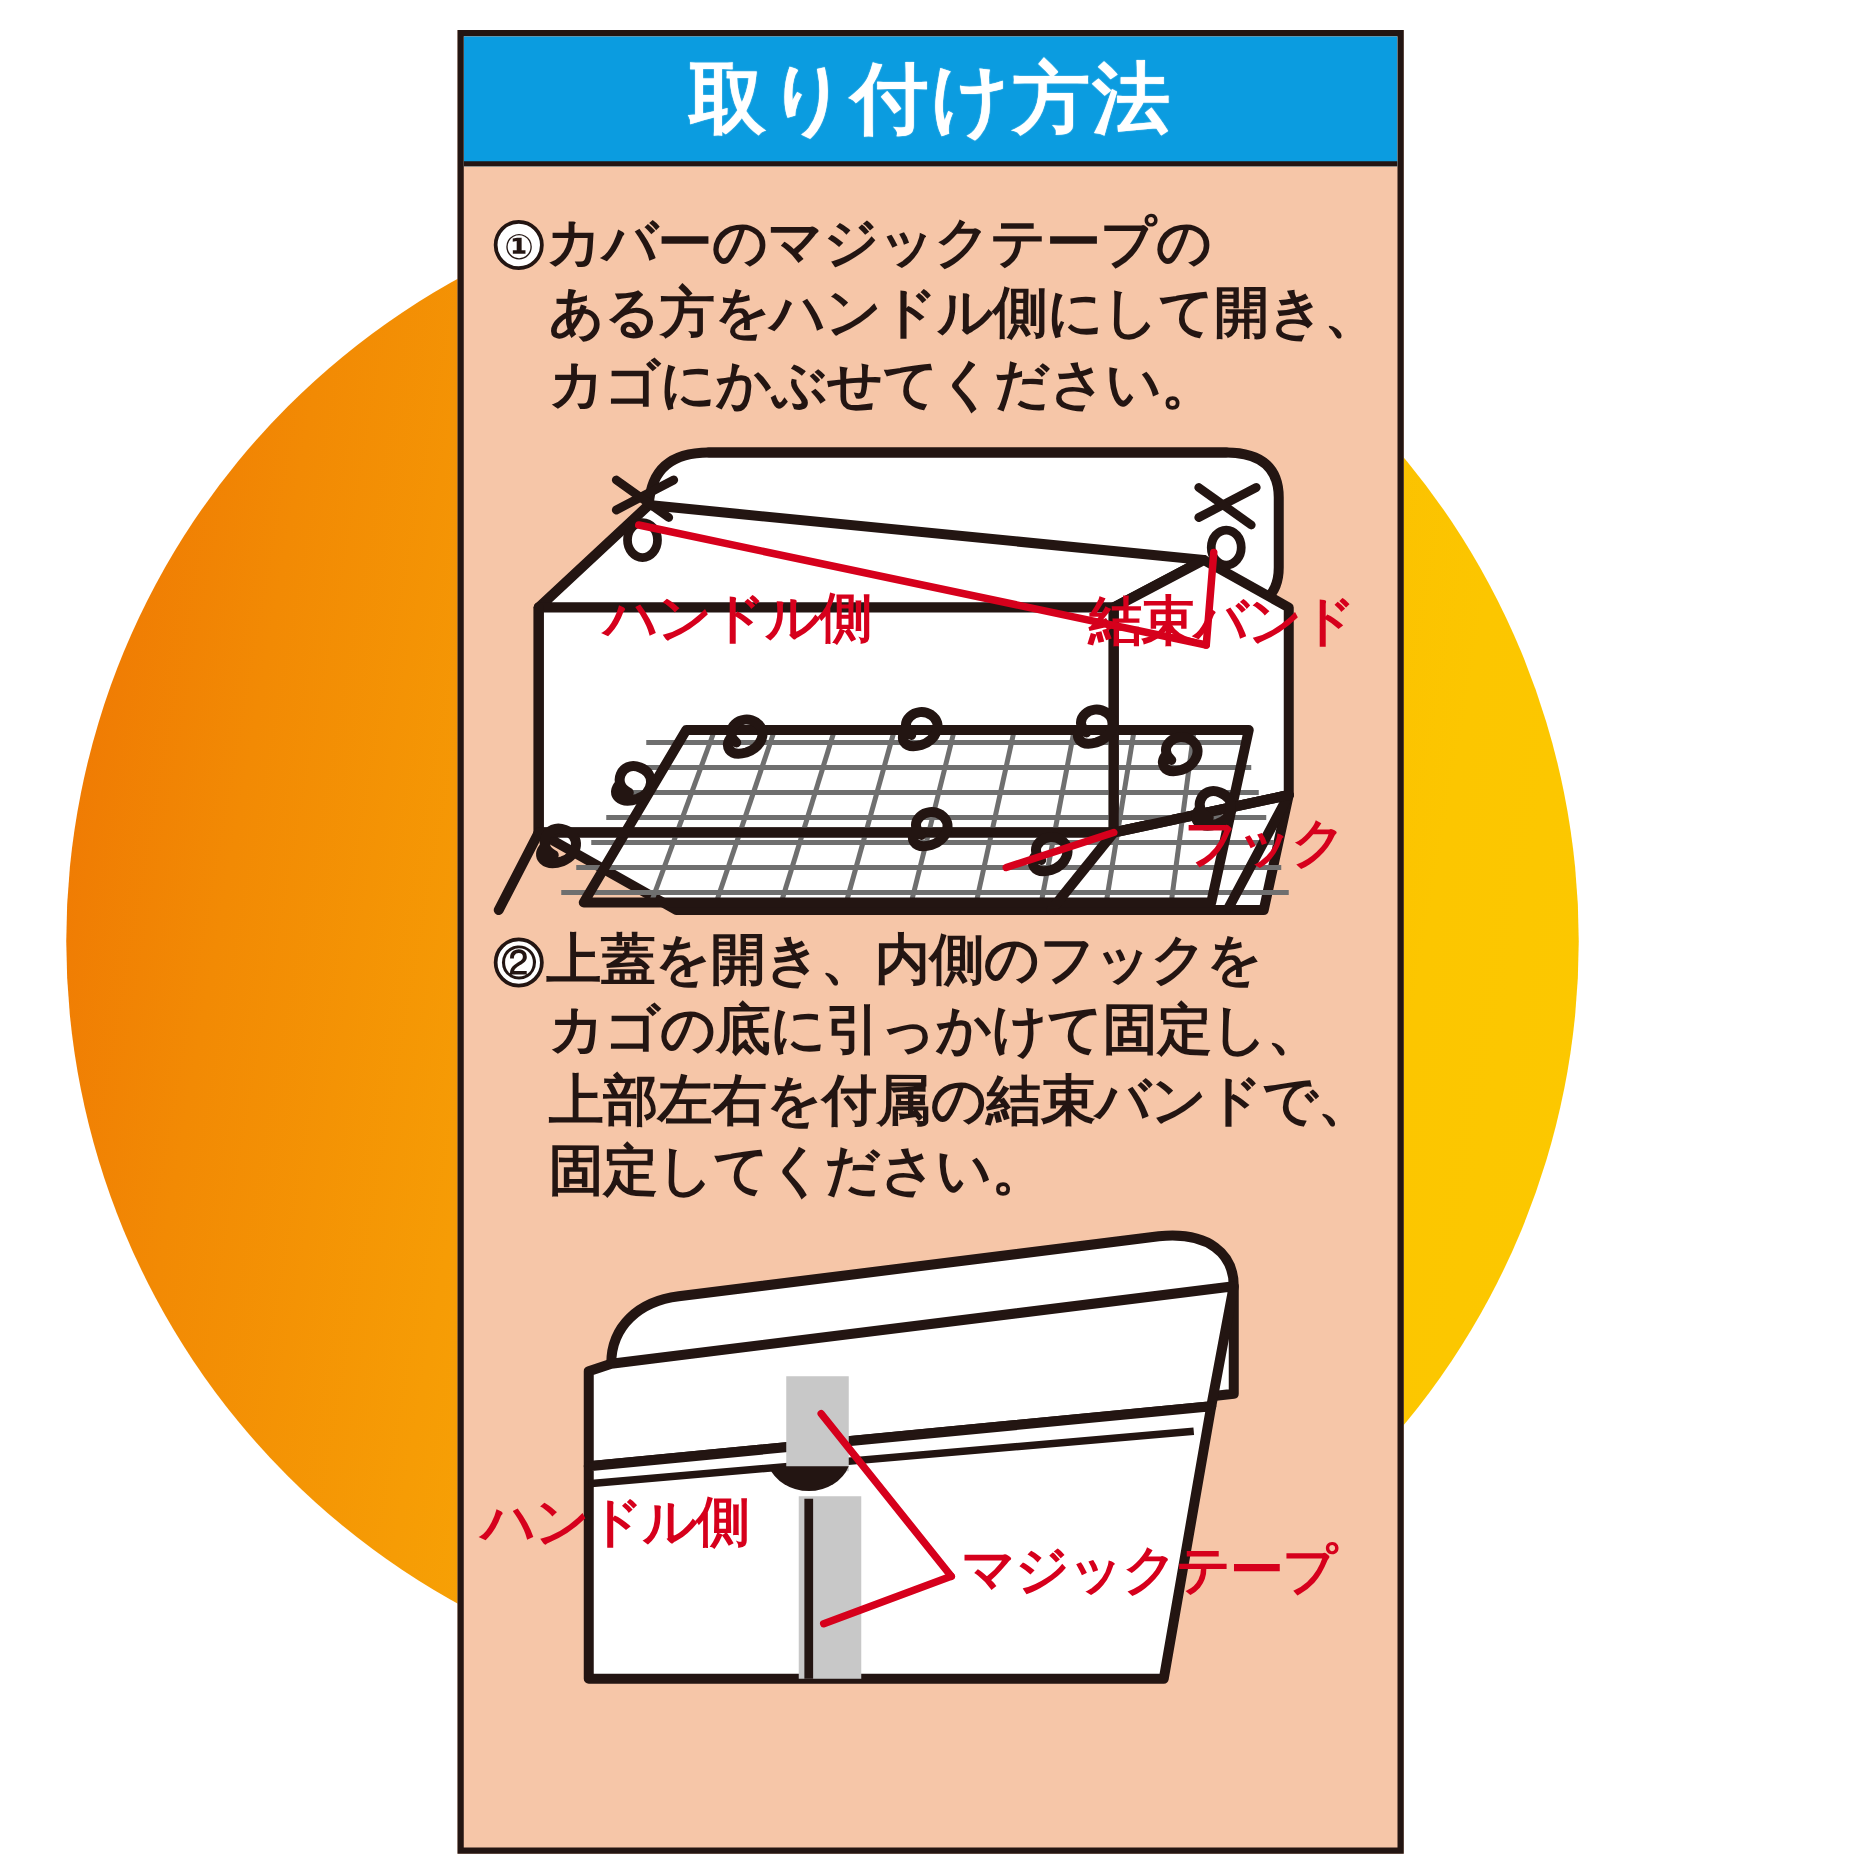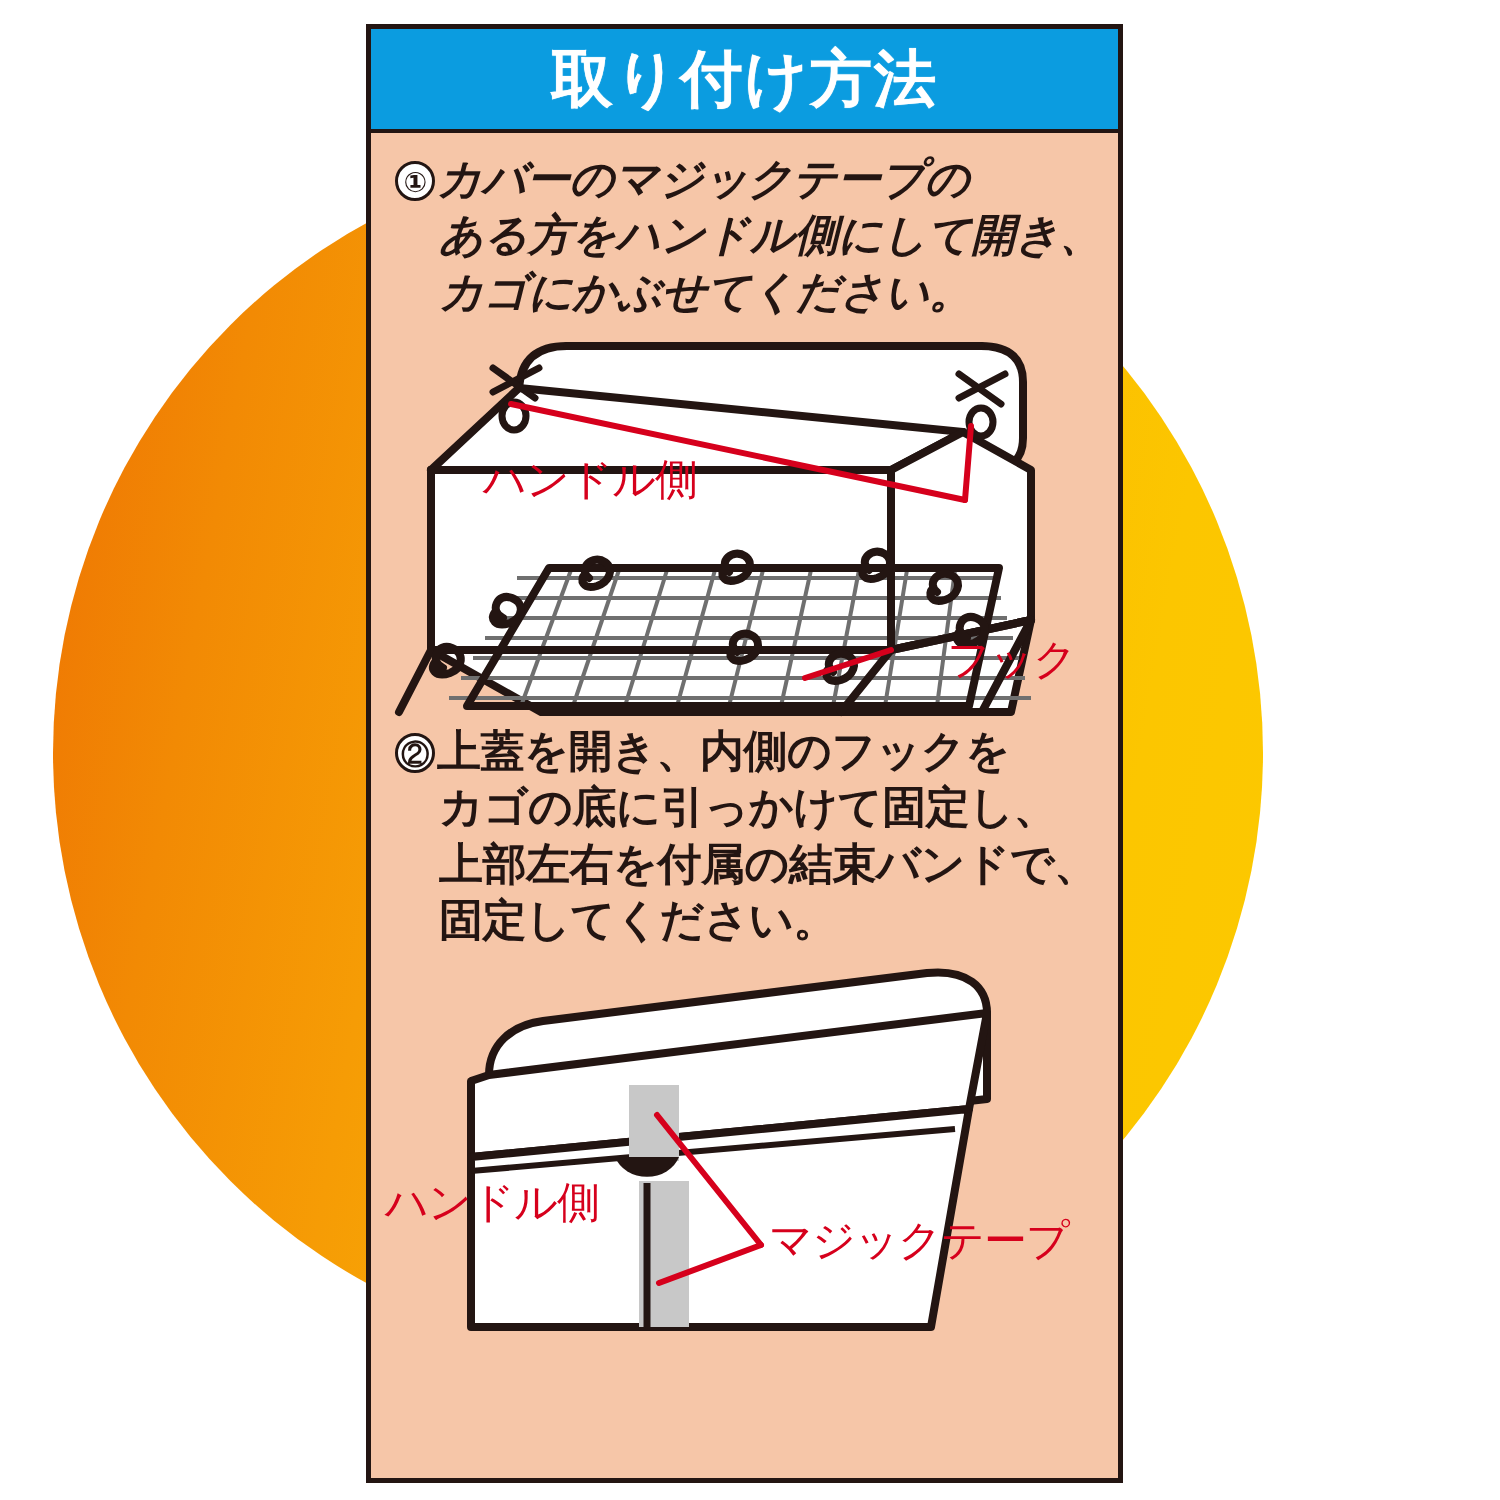--- a/index.html
+++ b/index.html
@@ -91,41 +91,41 @@
     box-sizing: border-box;
   }
   .fig-wrap {
     position: relative;
     width: 100%;
   }
   .redlabel {
     position: absolute;
     color: #D6001C;
     font-size: 43px;
-    font-weight: normal;
+    font-weight: bold;
     white-space: nowrap;
     line-height: 1;
     letter-spacing: -1px;
   }
   svg { display: block; }
 </style>
 </head>
 <body>
 
 <div id="stage">
 
   <div id="bg-circle"></div>
 
   <div id="panel">
 
     <div id="panel-header">
       <div id="panel-title">取り付け方法</div>
     </div>
 
-    <div class="step-block" style="padding-top:18px;font-style:italic;">
+    <div class="step-block" style="padding-top:34px;">
       <div class="step-line">
         <span class="circ-num">①</span><span>カバーのマジックテープの</span>
       </div>
       <div class="step-line indent">ある方をハンドル側にして開き、</div>
       <div class="step-line indent">カゴにかぶせてください。</div>
     </div>
 
     <div class="fig-wrap" style="height:400px;">
       <svg width="747" height="400" viewBox="0 0 747 400">
         <g fill="none" stroke="#231512" stroke-width="7" stroke-linejoin="round" stroke-linecap="round">
@@ -208,20 +208,21 @@
         </g>
 
         <g stroke="#D6001C" stroke-width="6" fill="none" stroke-linecap="round">
           <path d="M140 84 L594 180"></path>
           <path d="M594 180 L600 106"></path>
           <path d="M434 358 L520 330"></path>
         </g>
       </svg>
 
       <div class="redlabel" style="left:112px; top:138px;">ハンドル側</div>
+      <div class="redlabel" style="left:500px; top:140px;">結束バンド</div>
       <div class="redlabel" style="left:576px; top:318px;">フック</div>
     </div>
 
     <div class="step-block" style="padding-top:4px;font-family:Liberation Serif, serif;">
       <div class="step-line">
         <span class="circ-num">②</span><span>上蓋を開き、内側のフックを</span>
       </div>
       <div class="step-line indent">カゴの底に引っかけて固定し、</div>
       <div class="step-line indent">上部左右を付属の結束バンドで、</div>
       <div class="step-line indent">固定してください。</div>

